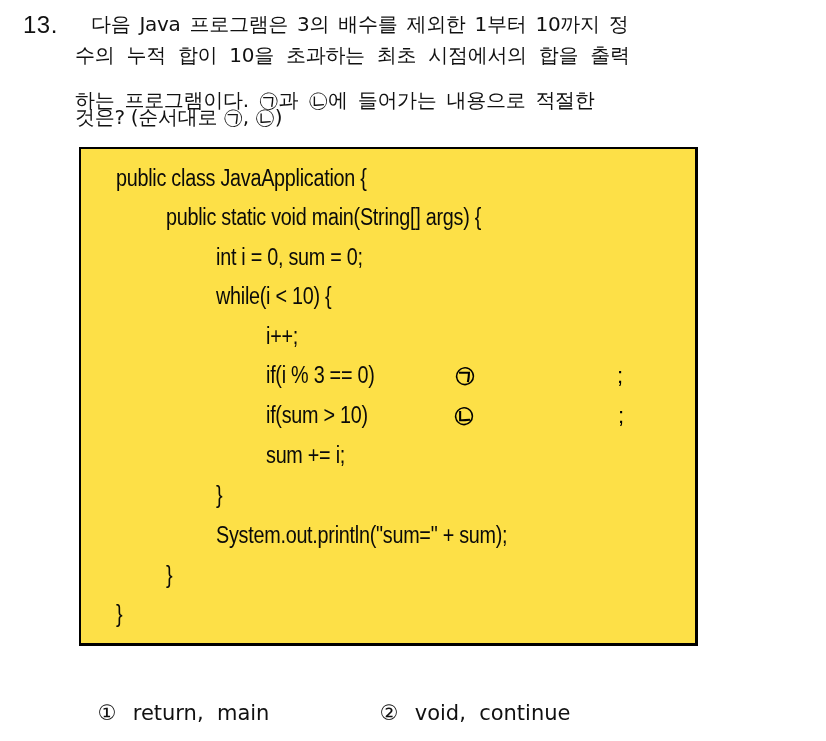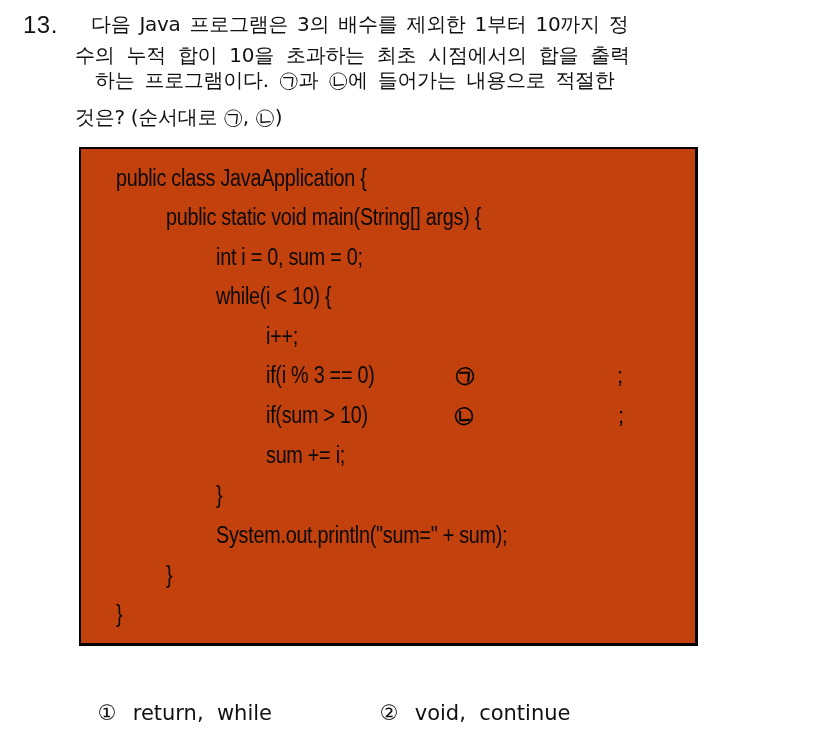--- a/index.html
+++ b/index.html
@@ -35,34 +35,34 @@
       left: 75px;
       font-size: 20px;
       line-height: 31px;
       white-space: pre;
       font-family: "DejaVu Sans", "Liberation Sans", sans-serif;
       letter-spacing: -0.3px;
       transform-origin: left center;
     }
     .q-line-1 { top: 9px; margin-left: 16px; }
     .q-line-2 { top: 40px; }
-    .q-line-3 { top: 65px; margin-left: 20px; }
+    .q-line-3 { top: 85px; }
     .q-line-4 { top: 102px; }
 
     .code-box {
       position: absolute;
       left: 79px;
       top: 147px;
       width: 614px;
       height: 494px;
       border-top: 2px solid #000;
       border-left: 2px solid #000;
       border-right: 3px solid #000;
       border-bottom: 3px solid #000;
-      background: #c2410c;
+      background: #fde047;
     }
     .code-line {
       position: absolute;
       font-family: "Liberation Sans", "DejaVu Sans", sans-serif;
       font-size: 23px;
       line-height: 28px;
       white-space: pre;
       color: #0a0a0a;
       transform: scaleX(0.86);
       transform-origin: left center;
@@ -129,21 +129,21 @@
 
   <div class="code-line" style="left:185px; top:292px;">sum += i;</div>
   <div class="code-line" style="left:135px; top:332px;">}</div>
   <div class="code-line" style="left:135px; top:372px;">System.out.println("sum=" + sum);</div>
   <div class="code-line" style="left:85px; top:412px;">}</div>
   <div class="code-line" style="left:35px; top:451px;">}</div>
 </div>
 
 <div class="options">
   <div class="option" style="left:71px; top:671px;">
-    <span class="num">①</span><span>return,  while</span>
+    <span class="num">①</span><span>return,  main</span>
   </div>
   <div class="option" style="left:353px; top:671px;">
     <span class="num">②</span><span>void,  continue</span>
   </div>
   <div class="option" style="left:71px; top:708px;">
     <span class="num">③</span><span>continue,  break</span>
   </div>
   <div class="option" style="left:353px; top:708px;">
     <span class="num">④</span><span>break,  goto</span>
   </div>

